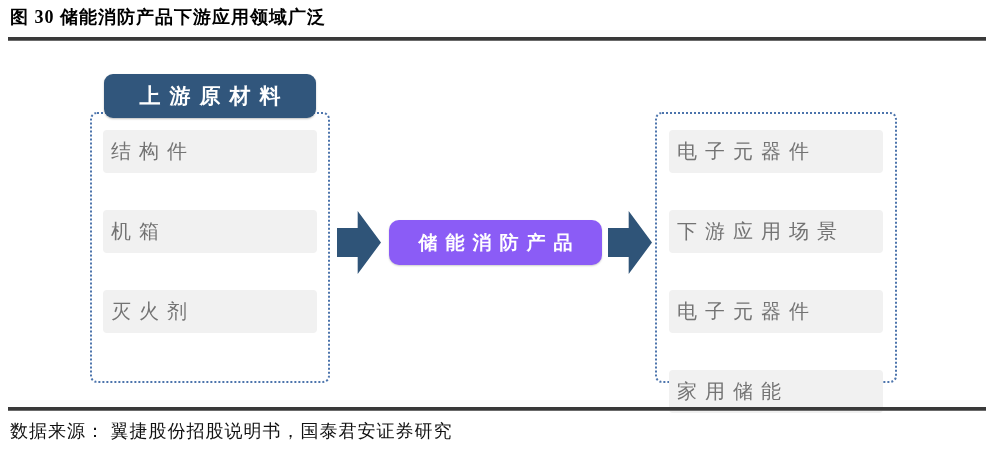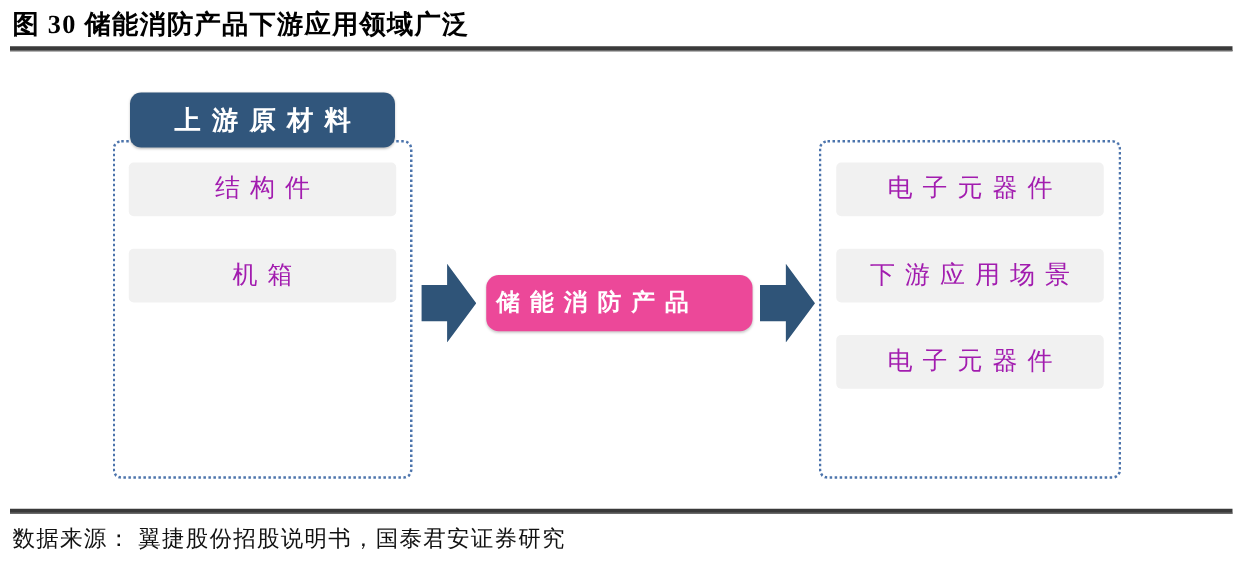--- a/index.html
+++ b/index.html
@@ -12,21 +12,21 @@
     position: relative;
     width: 1000px;
     height: 454px;
     background: #ffffff;
     overflow: hidden;
   }
   .fig-title {
     position: absolute;
     left: 10px;
     top: 5px;
-    font-size: 21px;
+    font-size: 18px;
     font-weight: bold;
     color: #000000;
     letter-spacing: 1px;
     white-space: nowrap;
   }
   .rule {
     position: absolute;
     left: 8px;
     width: 978px;
     height: 3px;
@@ -50,21 +50,21 @@
     position: absolute;
     top: 112px;
     height: 271px;
     border: 2px dotted #4c74ac;
     border-radius: 7px;
     box-sizing: border-box;
     display: flex;
     flex-direction: column;
     align-items: center;
     padding-top: 16px;
-    gap: 26px;
+    gap: 37px;
   }
   .panel-left  { left: 90px;  width: 240px; }
   .panel-right { left: 655px; width: 242px; }
 
   .panel-header {
     position: absolute;
     top: -40px;
     left: 50%;
     transform: translateX(-50%);
     width: 212px;
@@ -80,41 +80,42 @@
     text-indent: 9px;
     box-shadow: 0 1px 2px rgba(0,0,0,0.25);
     white-space: nowrap;
   }
   .item {
     width: 214px;
     height: 43px;
     line-height: 43px;
     background: #f1f1f1;
     border-radius: 4px;
-    color: #a21caf;
+    color: #737373;
     font-size: 20px;
-    text-align: center;
+    text-align: left;
     letter-spacing: 8px;
     text-indent: 8px;
     white-space: nowrap;
   }
 
   
   .center-box {
     position: absolute;
     left: 389px;
     top: 220px;
     width: 213px;
     height: 45px;
     line-height: 45px;
-    background: #ec4899;
+    background: #8b5cf6;
     border-radius: 10px;
     color: #ffffff;
     font-size: 19px;
     font-weight: bold;
+    text-align: center;
     letter-spacing: 8px;
     text-indent: 8px;
     box-shadow: 0 1px 2px rgba(0,0,0,0.2);
     white-space: nowrap;
   }
 
   
   .arrow {
     position: absolute;
     top: 211px;
@@ -131,28 +132,30 @@
 
 <div class="page">
 
   <div class="fig-title">图 30 储能消防产品下游应用领域广泛</div>
   <div class="rule rule-top"></div>
 
   <div class="panel panel-left">
     <div class="panel-header">上游原材料</div>
     <div class="item">结构件</div>
     <div class="item">机箱</div>
+    <div class="item">灭火剂</div>
   </div>
 
   <div class="arrow arrow-left"></div>
   <div class="center-box">储能消防产品</div>
   <div class="arrow arrow-right"></div>
 
   <div class="panel panel-right">
     <div class="item">电子元器件</div>
     <div class="item">下游应用场景</div>
     <div class="item">电子元器件</div>
+    <div class="item">家用储能</div>
   </div>
 
   <div class="rule rule-bottom"></div>
   <div class="source-line">数据来源： 翼捷股份招股说明书，国泰君安证券研究</div>
 
 </div>
 
 </body></html>

